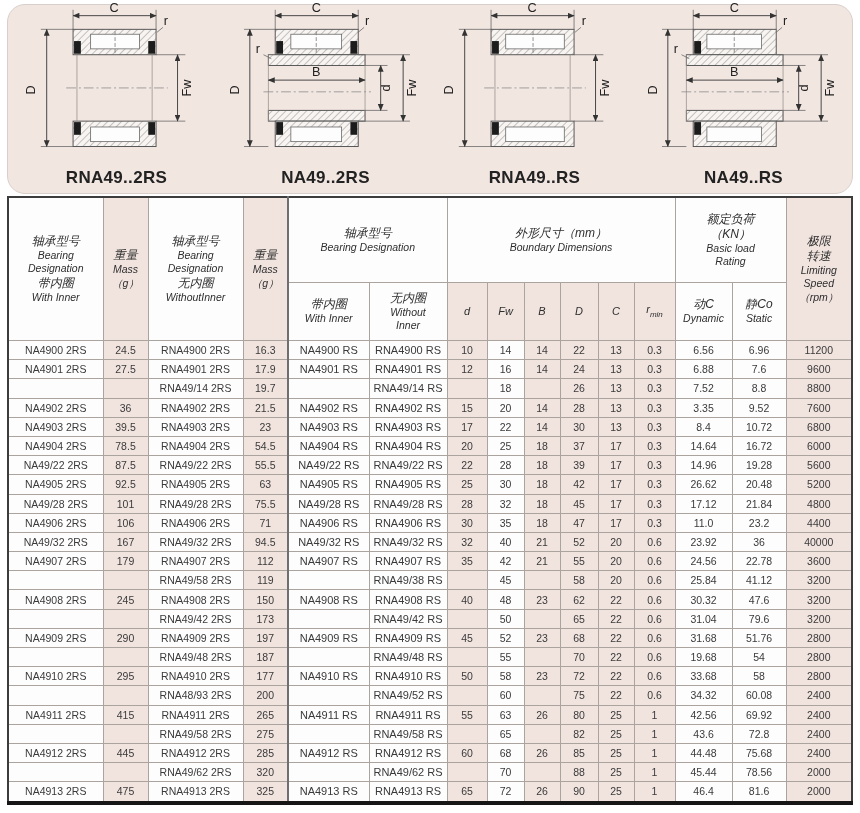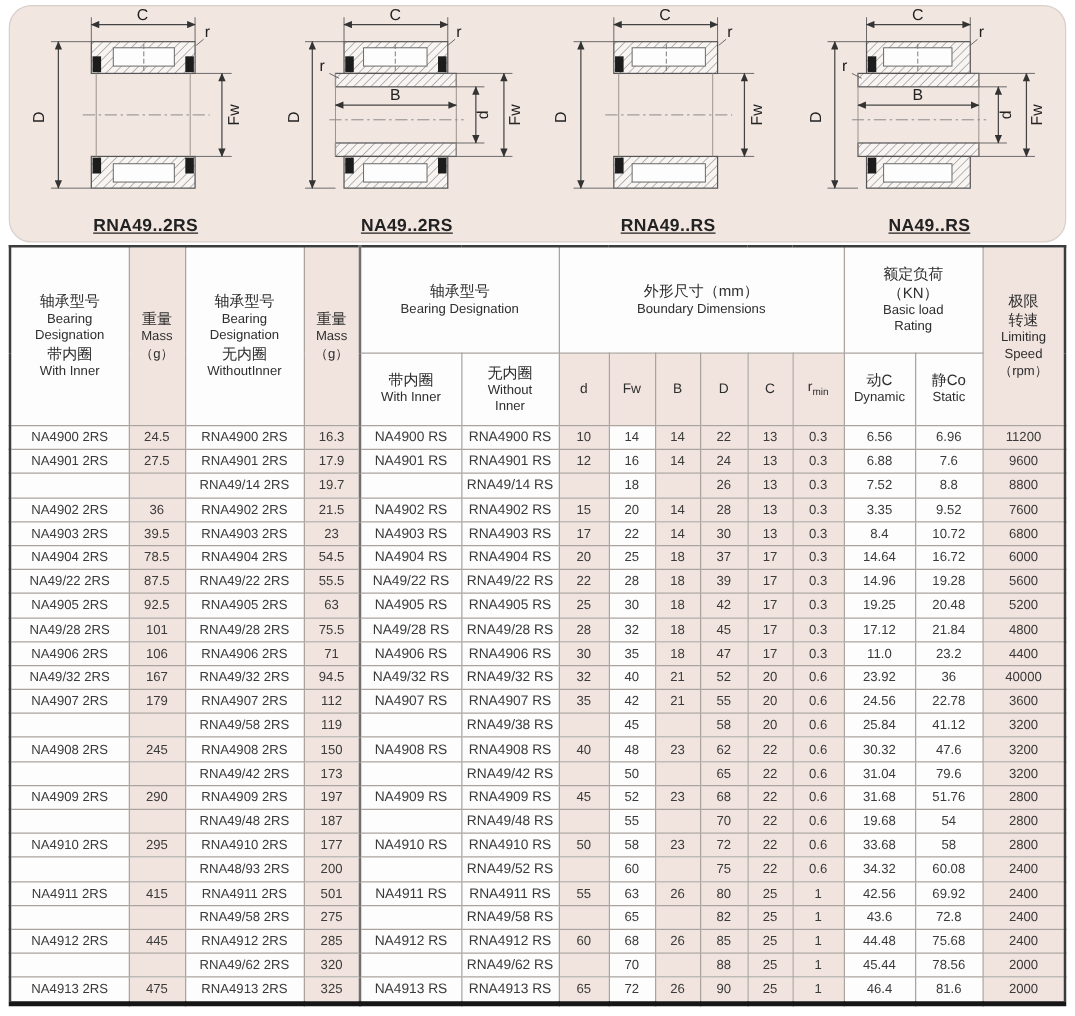--- a/index.html
+++ b/index.html
@@ -6,41 +6,41 @@
   body{width:860px;height:813px;font-family:"Liberation Sans",sans-serif;color:#333;position:relative;overflow:hidden;}
 
   
   .panel{
     margin:4px 7px 0 7px;height:190px;background:#f2e6e1;
     border:1px solid #d9cfca;border-radius:18px;box-sizing:border-box;
     display:flex;justify-content:space-around;align-items:flex-end;padding:2px 4px;
   }
   .diagram{display:flex;flex-direction:column;align-items:center;}
   .diagram svg{display:block;}
-  .caption{font-size:14px;font-weight:bold;color:#222;letter-spacing:.3px;padding-bottom:3px;text-decoration:underline;}
+  .caption{font-size:17px;font-weight:bold;color:#222;letter-spacing:.3px;padding-bottom:3px;}
 
   svg .ring{fill:url(#h1);stroke:#555;stroke-width:1;}
   svg text{fill:#222;font-family:"Liberation Sans",sans-serif;font-size:13px;}
   svg .ext{stroke:#666;stroke-width:.8;}
   svg .dim{stroke:#444;stroke-width:1;}
   svg .cdash{stroke:#888;stroke-width:.8;stroke-dasharray:10 3 2 3;}
   svg .tick{stroke:#777;stroke-width:.8;stroke-dasharray:4 2;}
   svg .roller{fill:#fdfdfd;stroke:#666;stroke-width:.8;}
   svg .seal{fill:#1c1c1c;}
   svg .wall{stroke:#9a928d;stroke-width:.8;}
 
   
   .tablewrap{margin:2px 7px 0 7px;}
   table{border-collapse:collapse;width:846px;table-layout:fixed;
         border:2px solid #3c3c3c;border-bottom:4px solid #161616;}
   th,td{border:1px solid #aba49e;background:#fdfdfd;text-align:center;
         padding:0;overflow:hidden;white-space:nowrap;font-weight:normal;}
   td{height:18.2px;font-size:10.5px;color:#3a3a3a;}
   td:nth-child(5),td:nth-child(6){font-size:11px;}
-  th{font-size:11px;color:#2e2e2e;line-height:1.25;}
+  th{font-size:11px;color:#2e2e2e;line-height:1.25;font-style:italic;}
   th .zh{display:block;font-size:12px;}
   th .en{display:block;font-size:10.5px;}
   tr.h1>th{height:84px;}
   tr.h2>th{height:57px;}
   .pink{background:#f1e4df !important;}
   .sep{border-left:2px solid #6f6f6f;}
   sub.mini{font-size:8px;margin-top:16px;}
 </style>
 </head>
 <body>
@@ -459,21 +459,21 @@
           <td>RNA4905 2RS</td>
           <td class="pink">63</td>
           <td class="sep">NA4905 RS</td>
           <td>RNA4905 RS</td>
           <td class="pink">25</td>
           <td>30</td>
           <td class="pink">18</td>
           <td class="pink">42</td>
           <td class="pink">17</td>
           <td class="pink">0.3</td>
-          <td>19.25</td>
+          <td>26.62</td>
           <td>20.48</td>
           <td class="pink">5200</td>
         </tr>
         <tr>
           <td>NA49/28 2RS</td>
           <td class="pink">101</td>
           <td>RNA49/28 2RS</td>
           <td class="pink">75.5</td>
           <td class="sep">NA49/28 RS</td>
           <td>RNA49/28 RS</td>
@@ -654,21 +654,21 @@
           <td class="pink">22</td>
           <td class="pink">0.6</td>
           <td>34.32</td>
           <td>60.08</td>
           <td class="pink">2400</td>
         </tr>
         <tr>
           <td>NA4911 2RS</td>
           <td class="pink">415</td>
           <td>RNA4911 2RS</td>
-          <td class="pink">501</td>
+          <td class="pink">265</td>
           <td class="sep">NA4911 RS</td>
           <td>RNA4911 RS</td>
           <td class="pink">55</td>
           <td>63</td>
           <td class="pink">26</td>
           <td class="pink">80</td>
           <td class="pink">25</td>
           <td class="pink">1</td>
           <td>42.56</td>
           <td>69.92</td>

